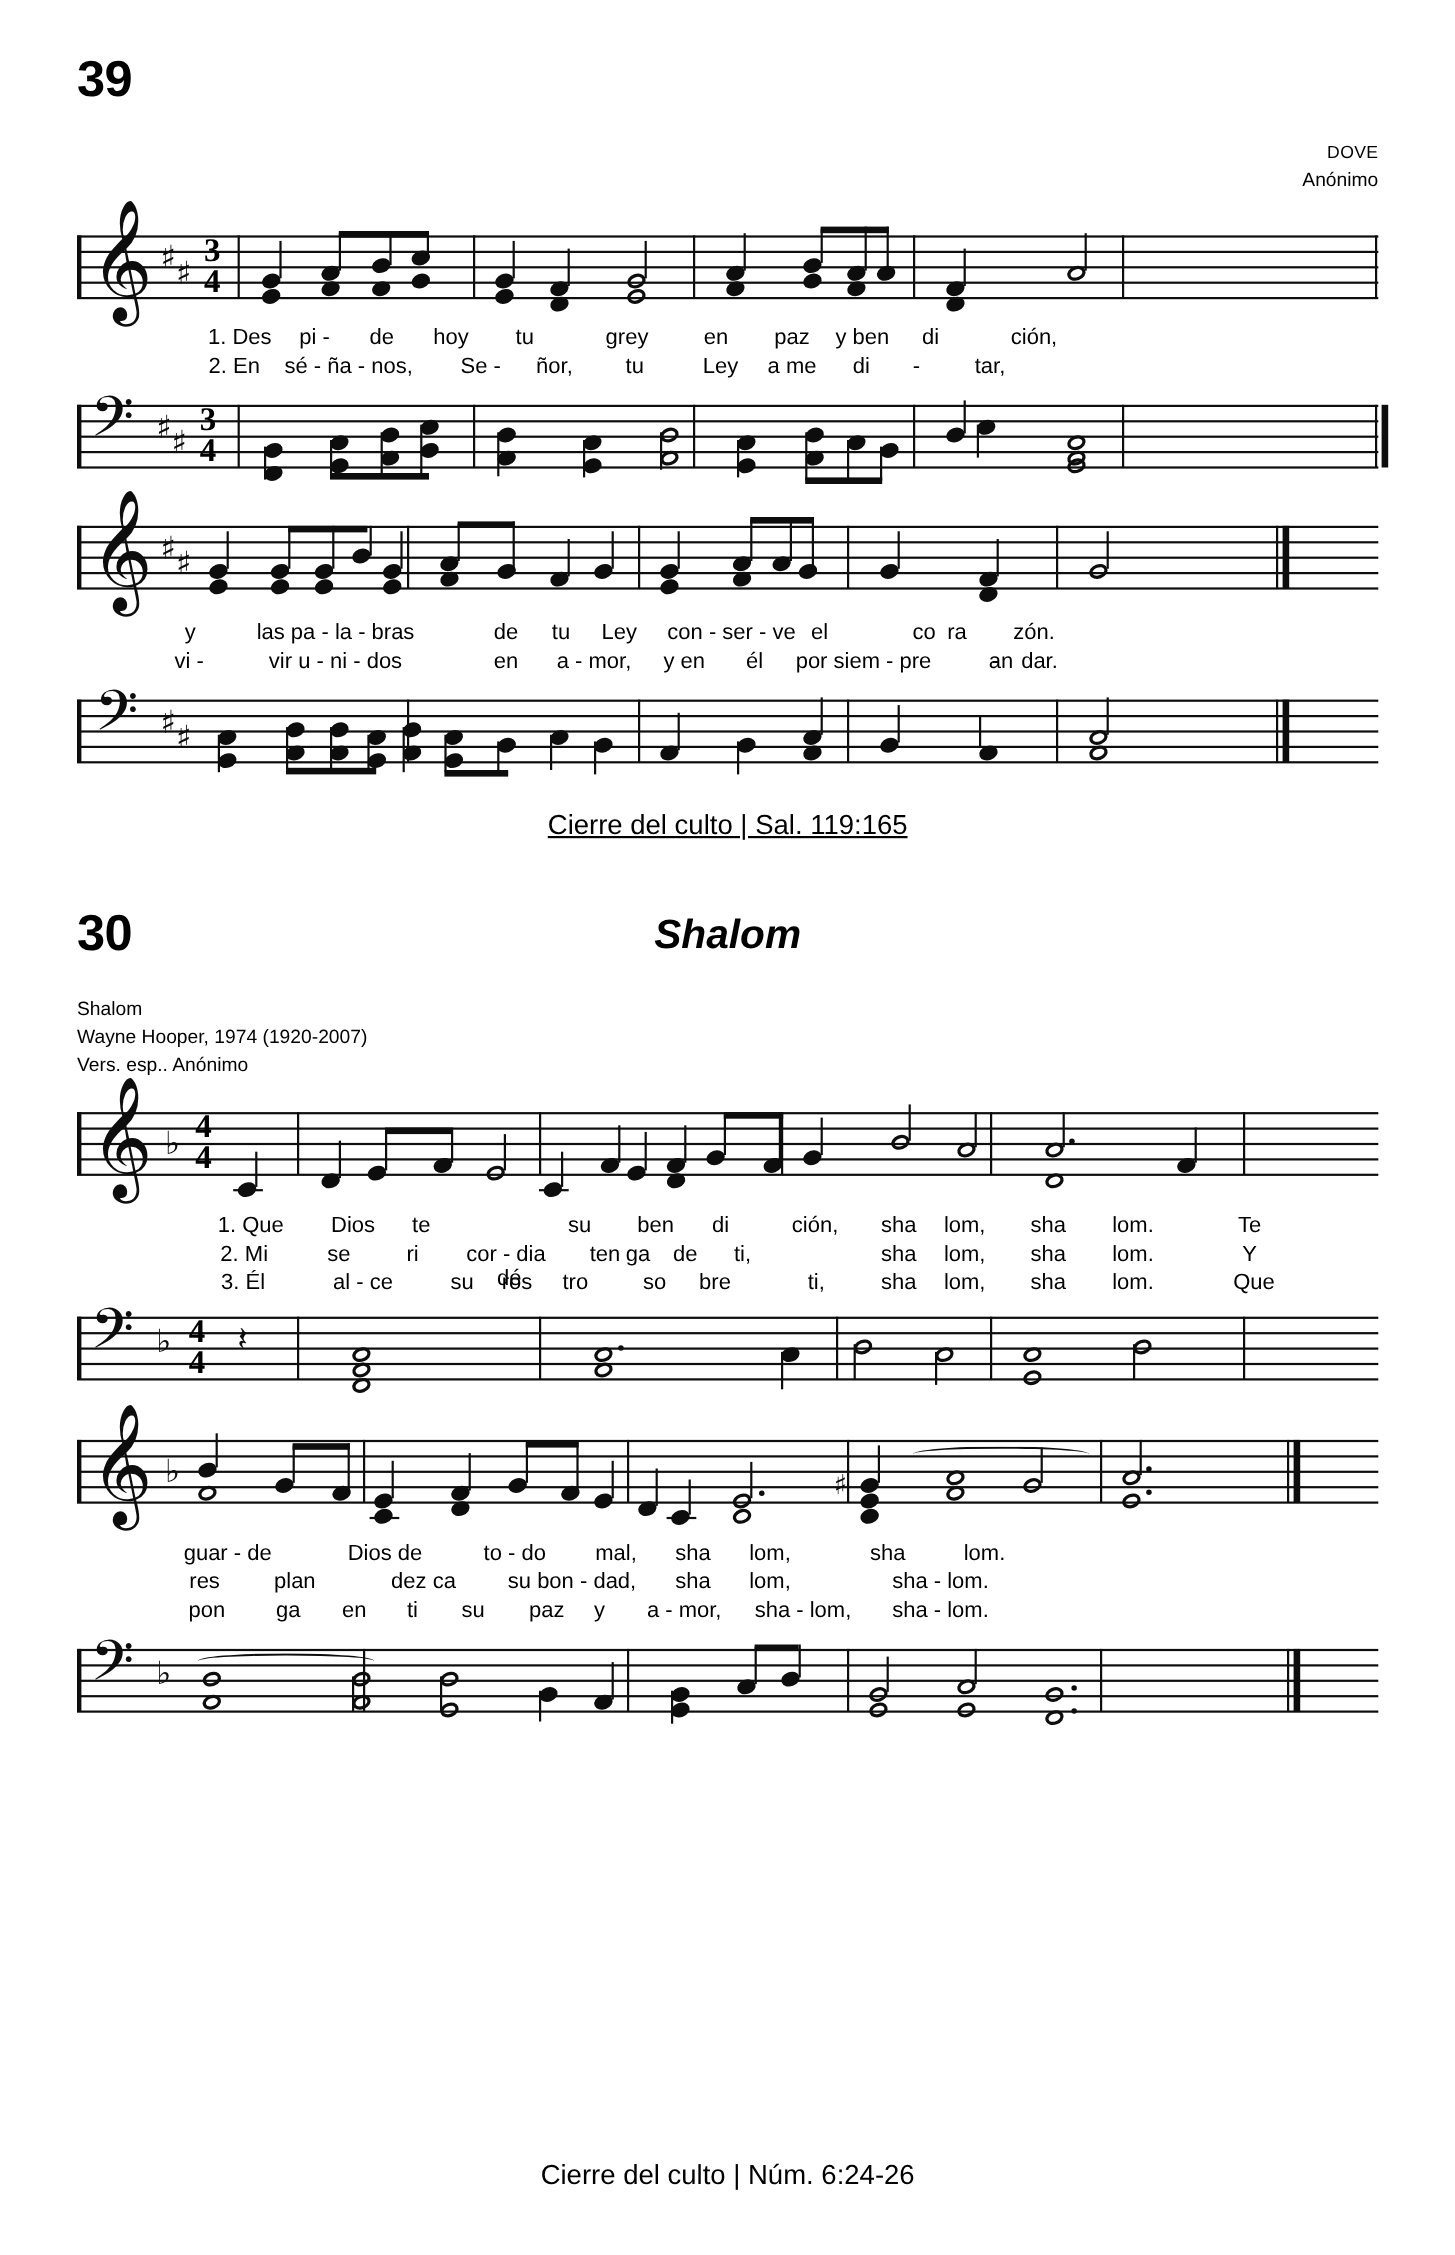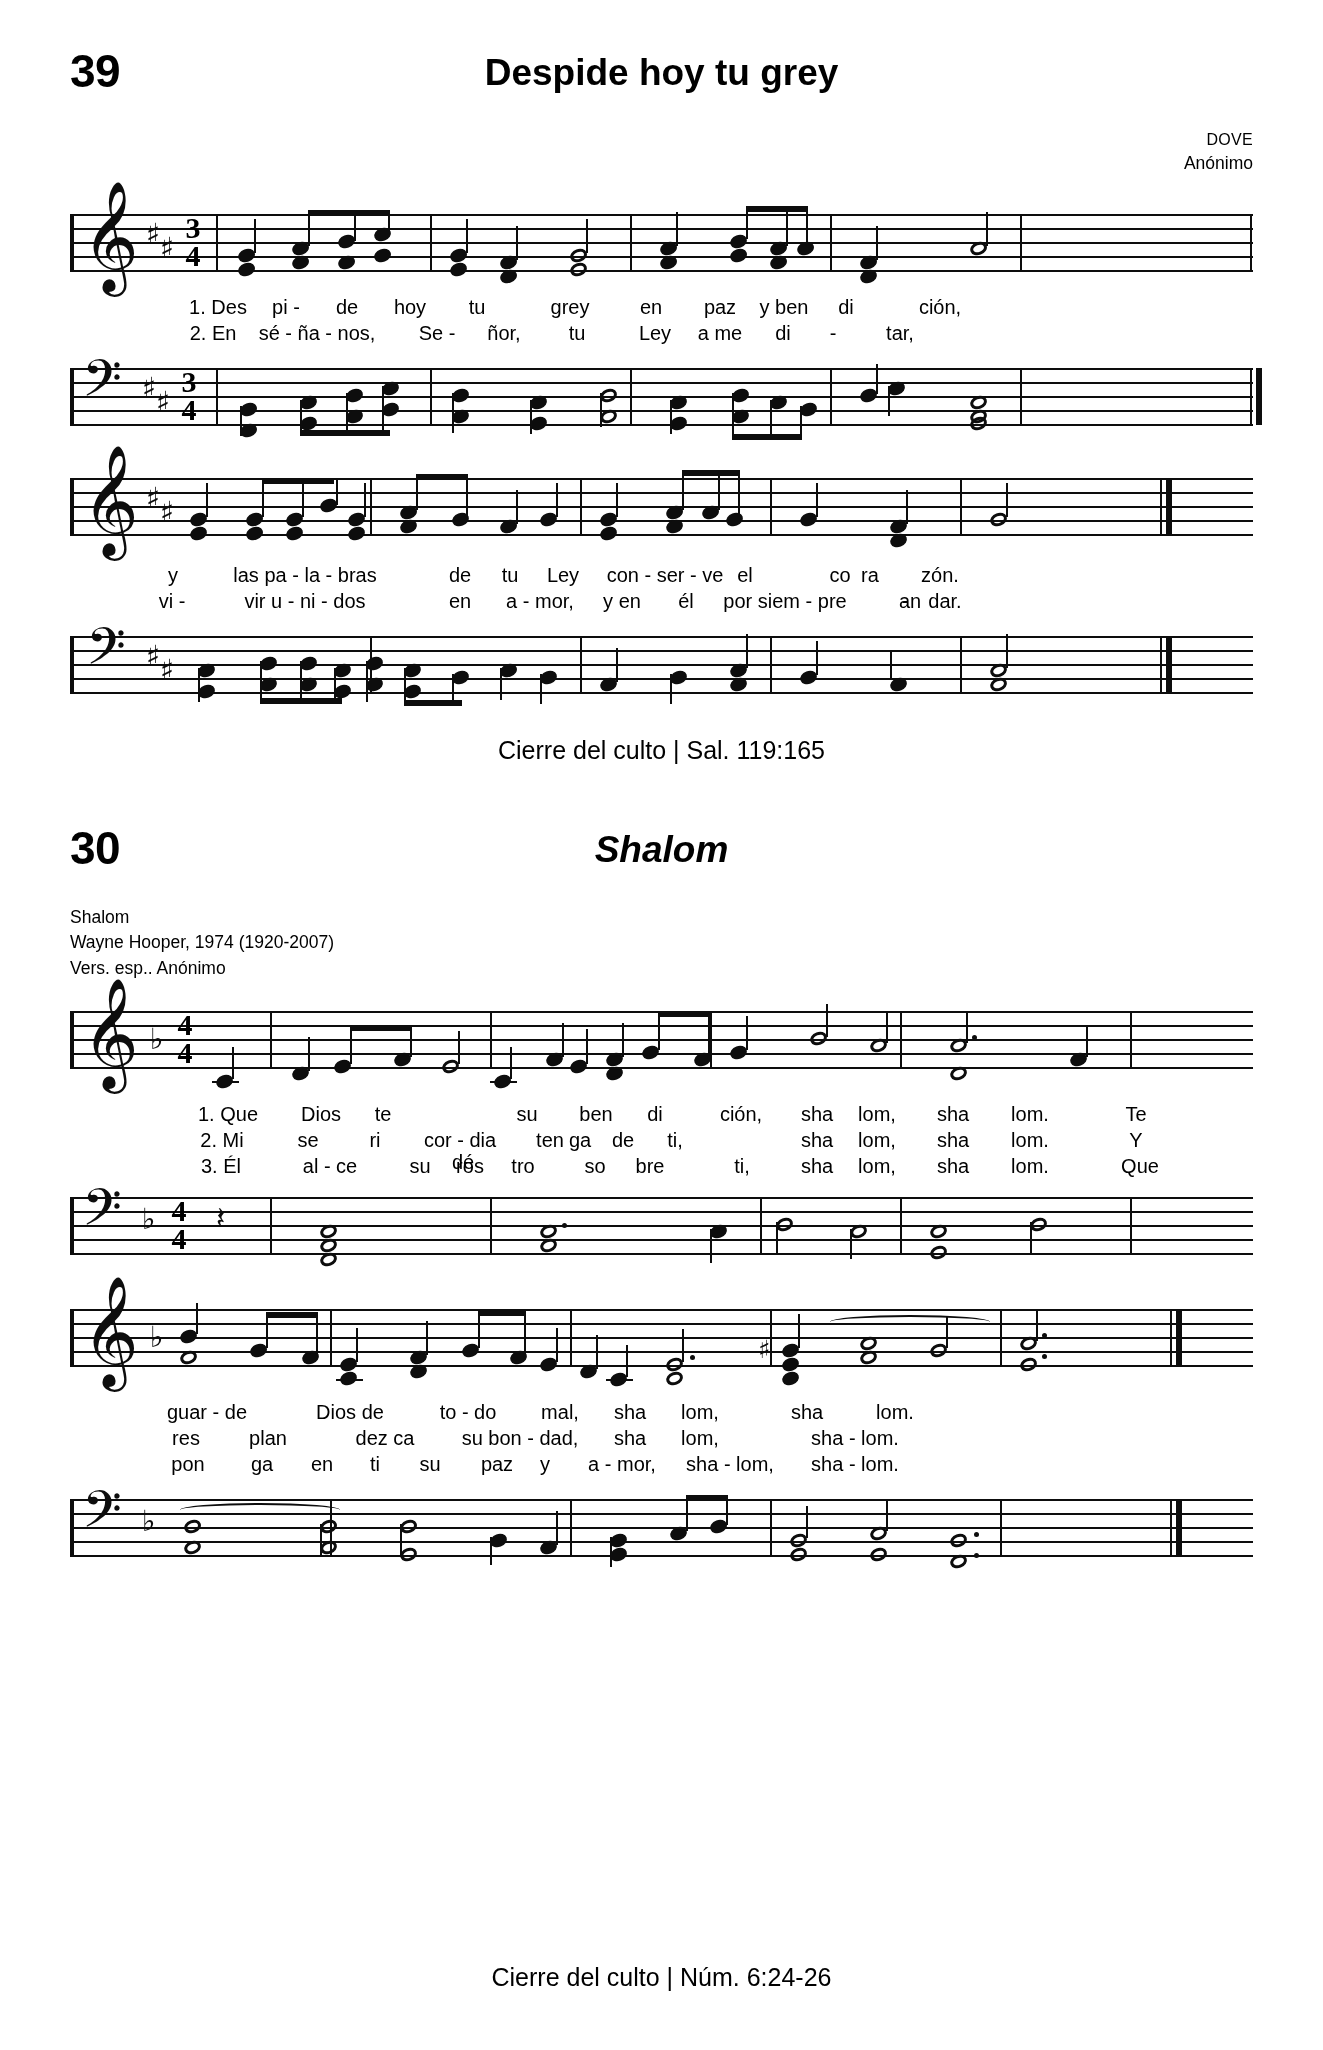--- a/index.html
+++ b/index.html
@@ -13,20 +13,21 @@
     position: relative;
     font-family: "Liberation Sans", sans-serif;
     color: #000;
   }
   .page {
     position: relative;
     width: 1323px;
     height: 2050px;
     padding: 0;
     overflow: hidden;
+    text-decoration: underline;
   }
 
   
   .hymn { position: relative; }
   #hymn-39 { padding-top: 48px; }
   #hymn-40 { padding-top: 60px; }
 
   .hymn-head {
     position: relative;
     height: 72px;
@@ -199,21 +200,20 @@
 </style>
 </head>
 <body>
 
 <div class="page">
 
   <div class="hymn" id="hymn-39">
 
     <div class="hymn-head">
       <div class="hymn-number">39</div>
-      <div class="hymn-title">Despide hoy tu grey</div>
     </div>
 
     <div class="credits">
       <div class="right">
         <div class="smallcaps">DOVE</div>
         <div>Anónimo</div>
       </div>
     </div>
 
     <div class="system" style="height:100px; margin-top:10px;">

